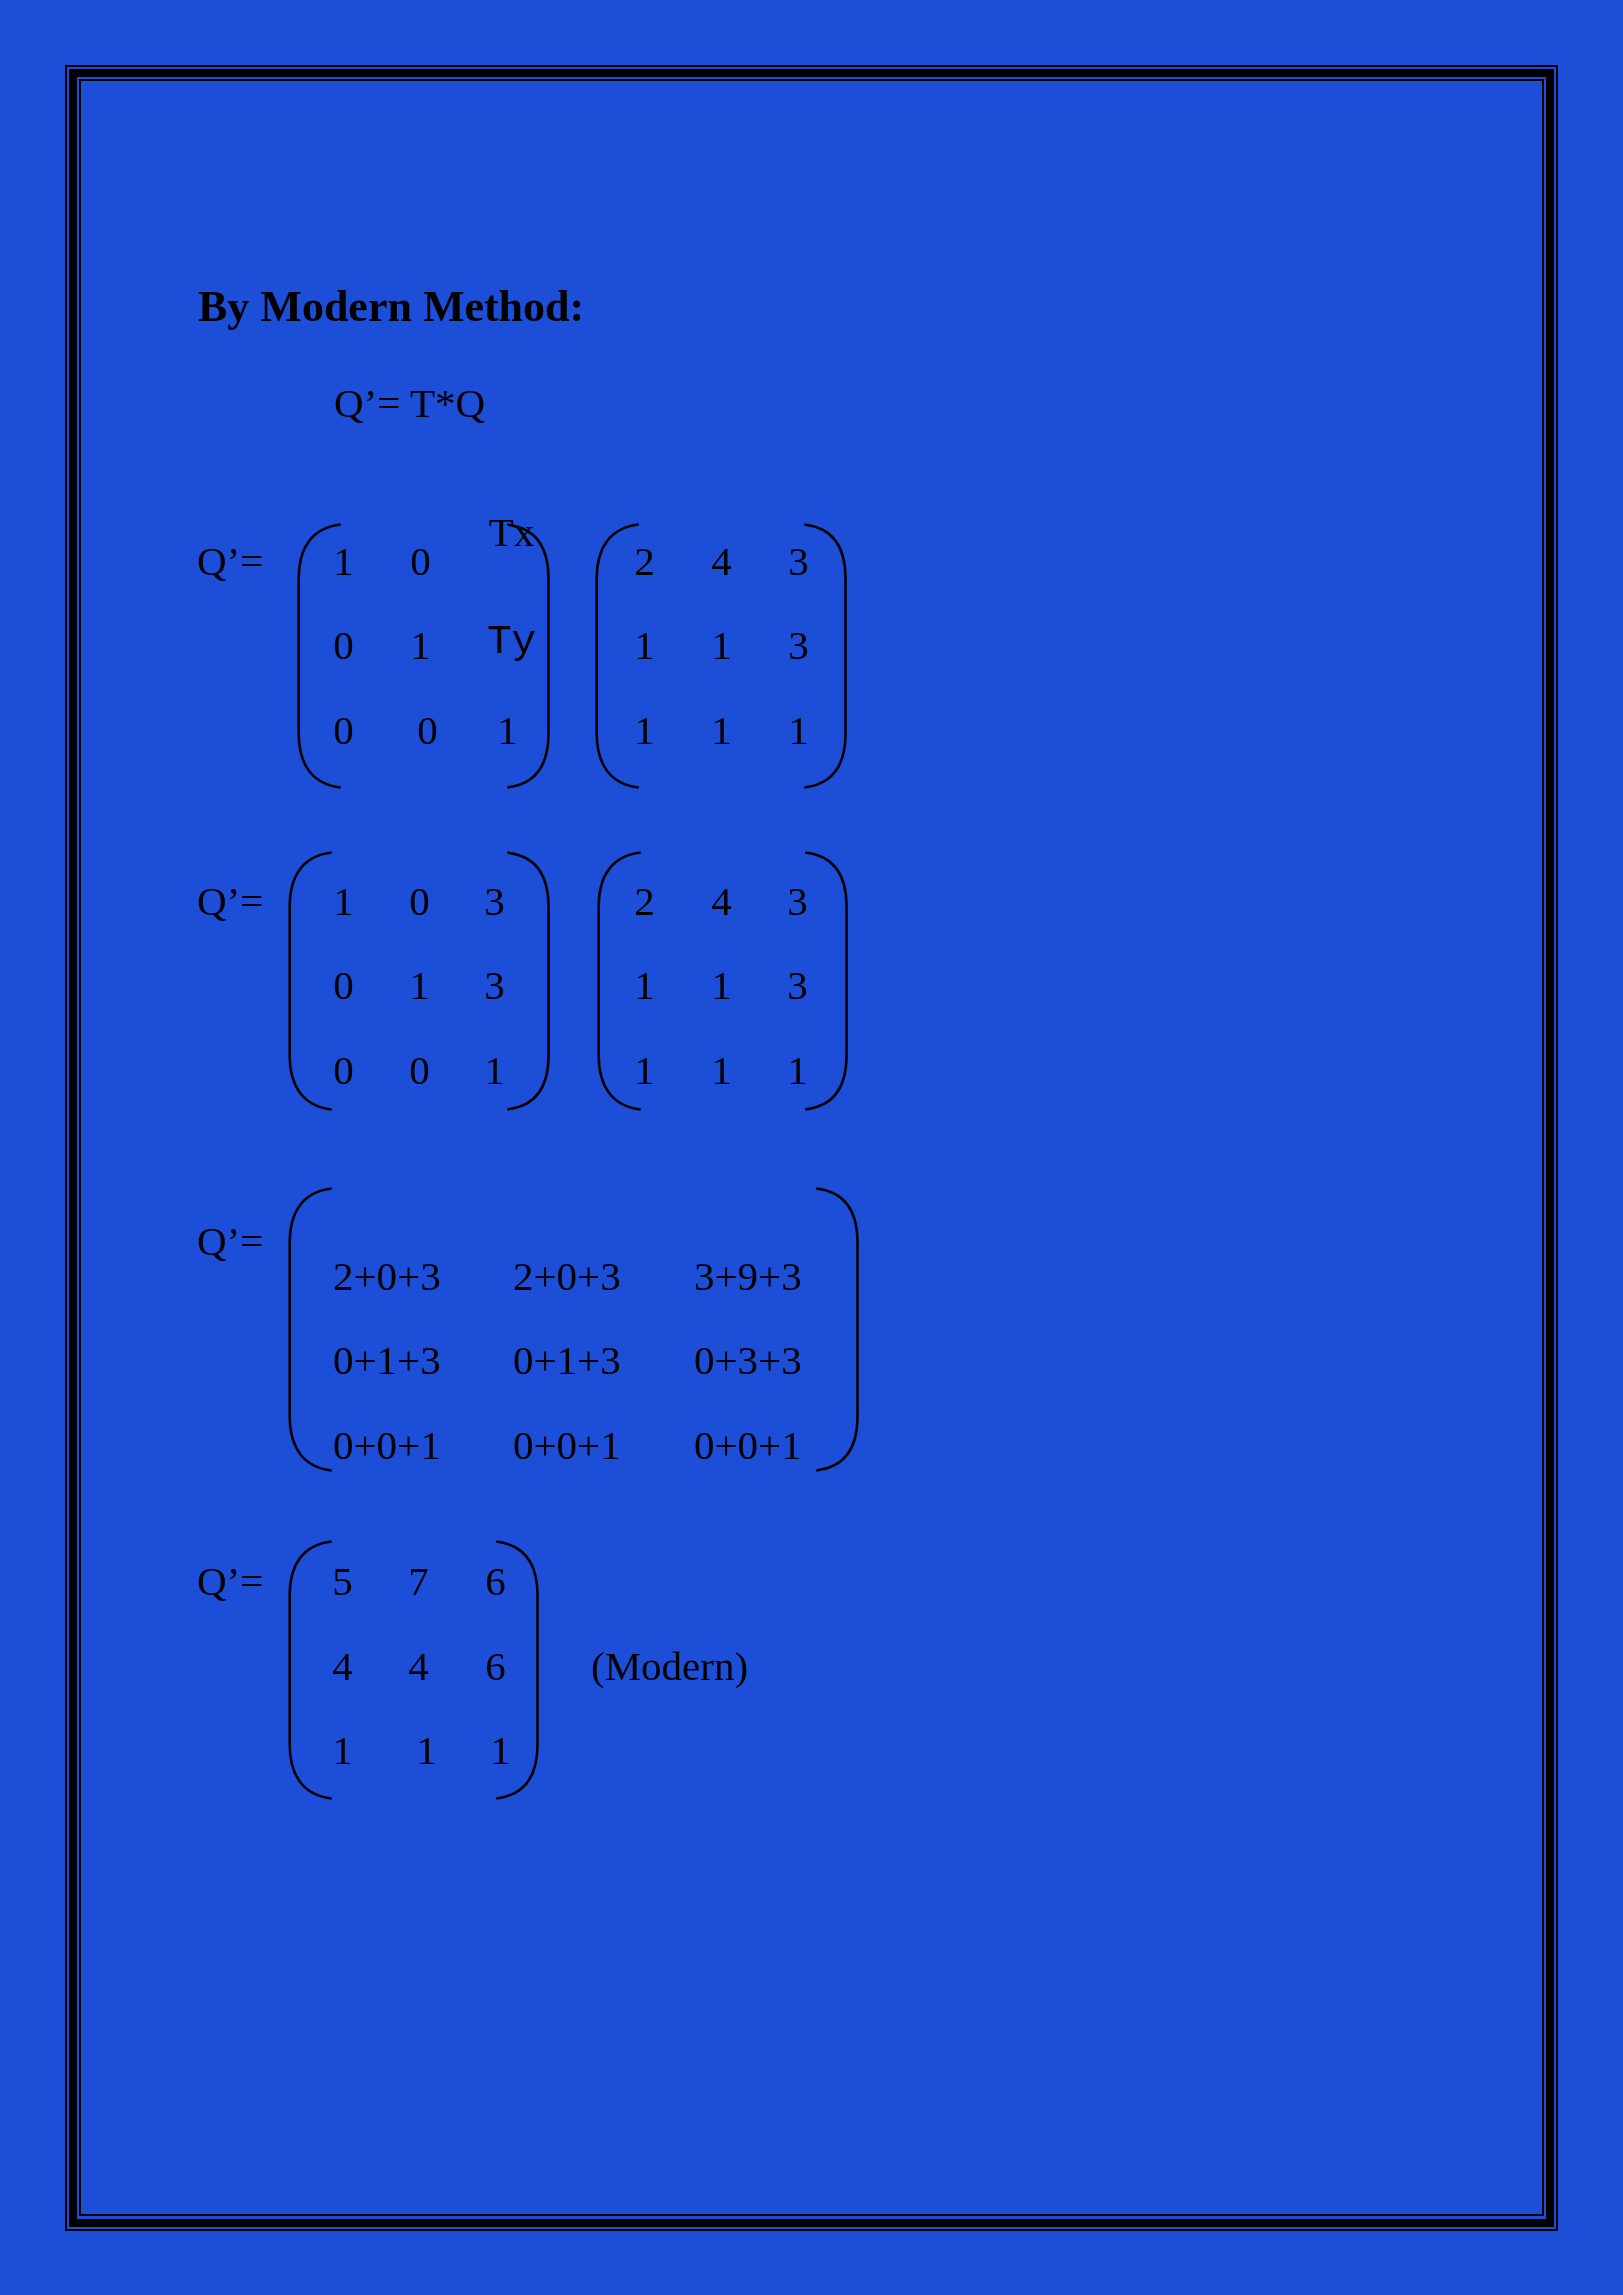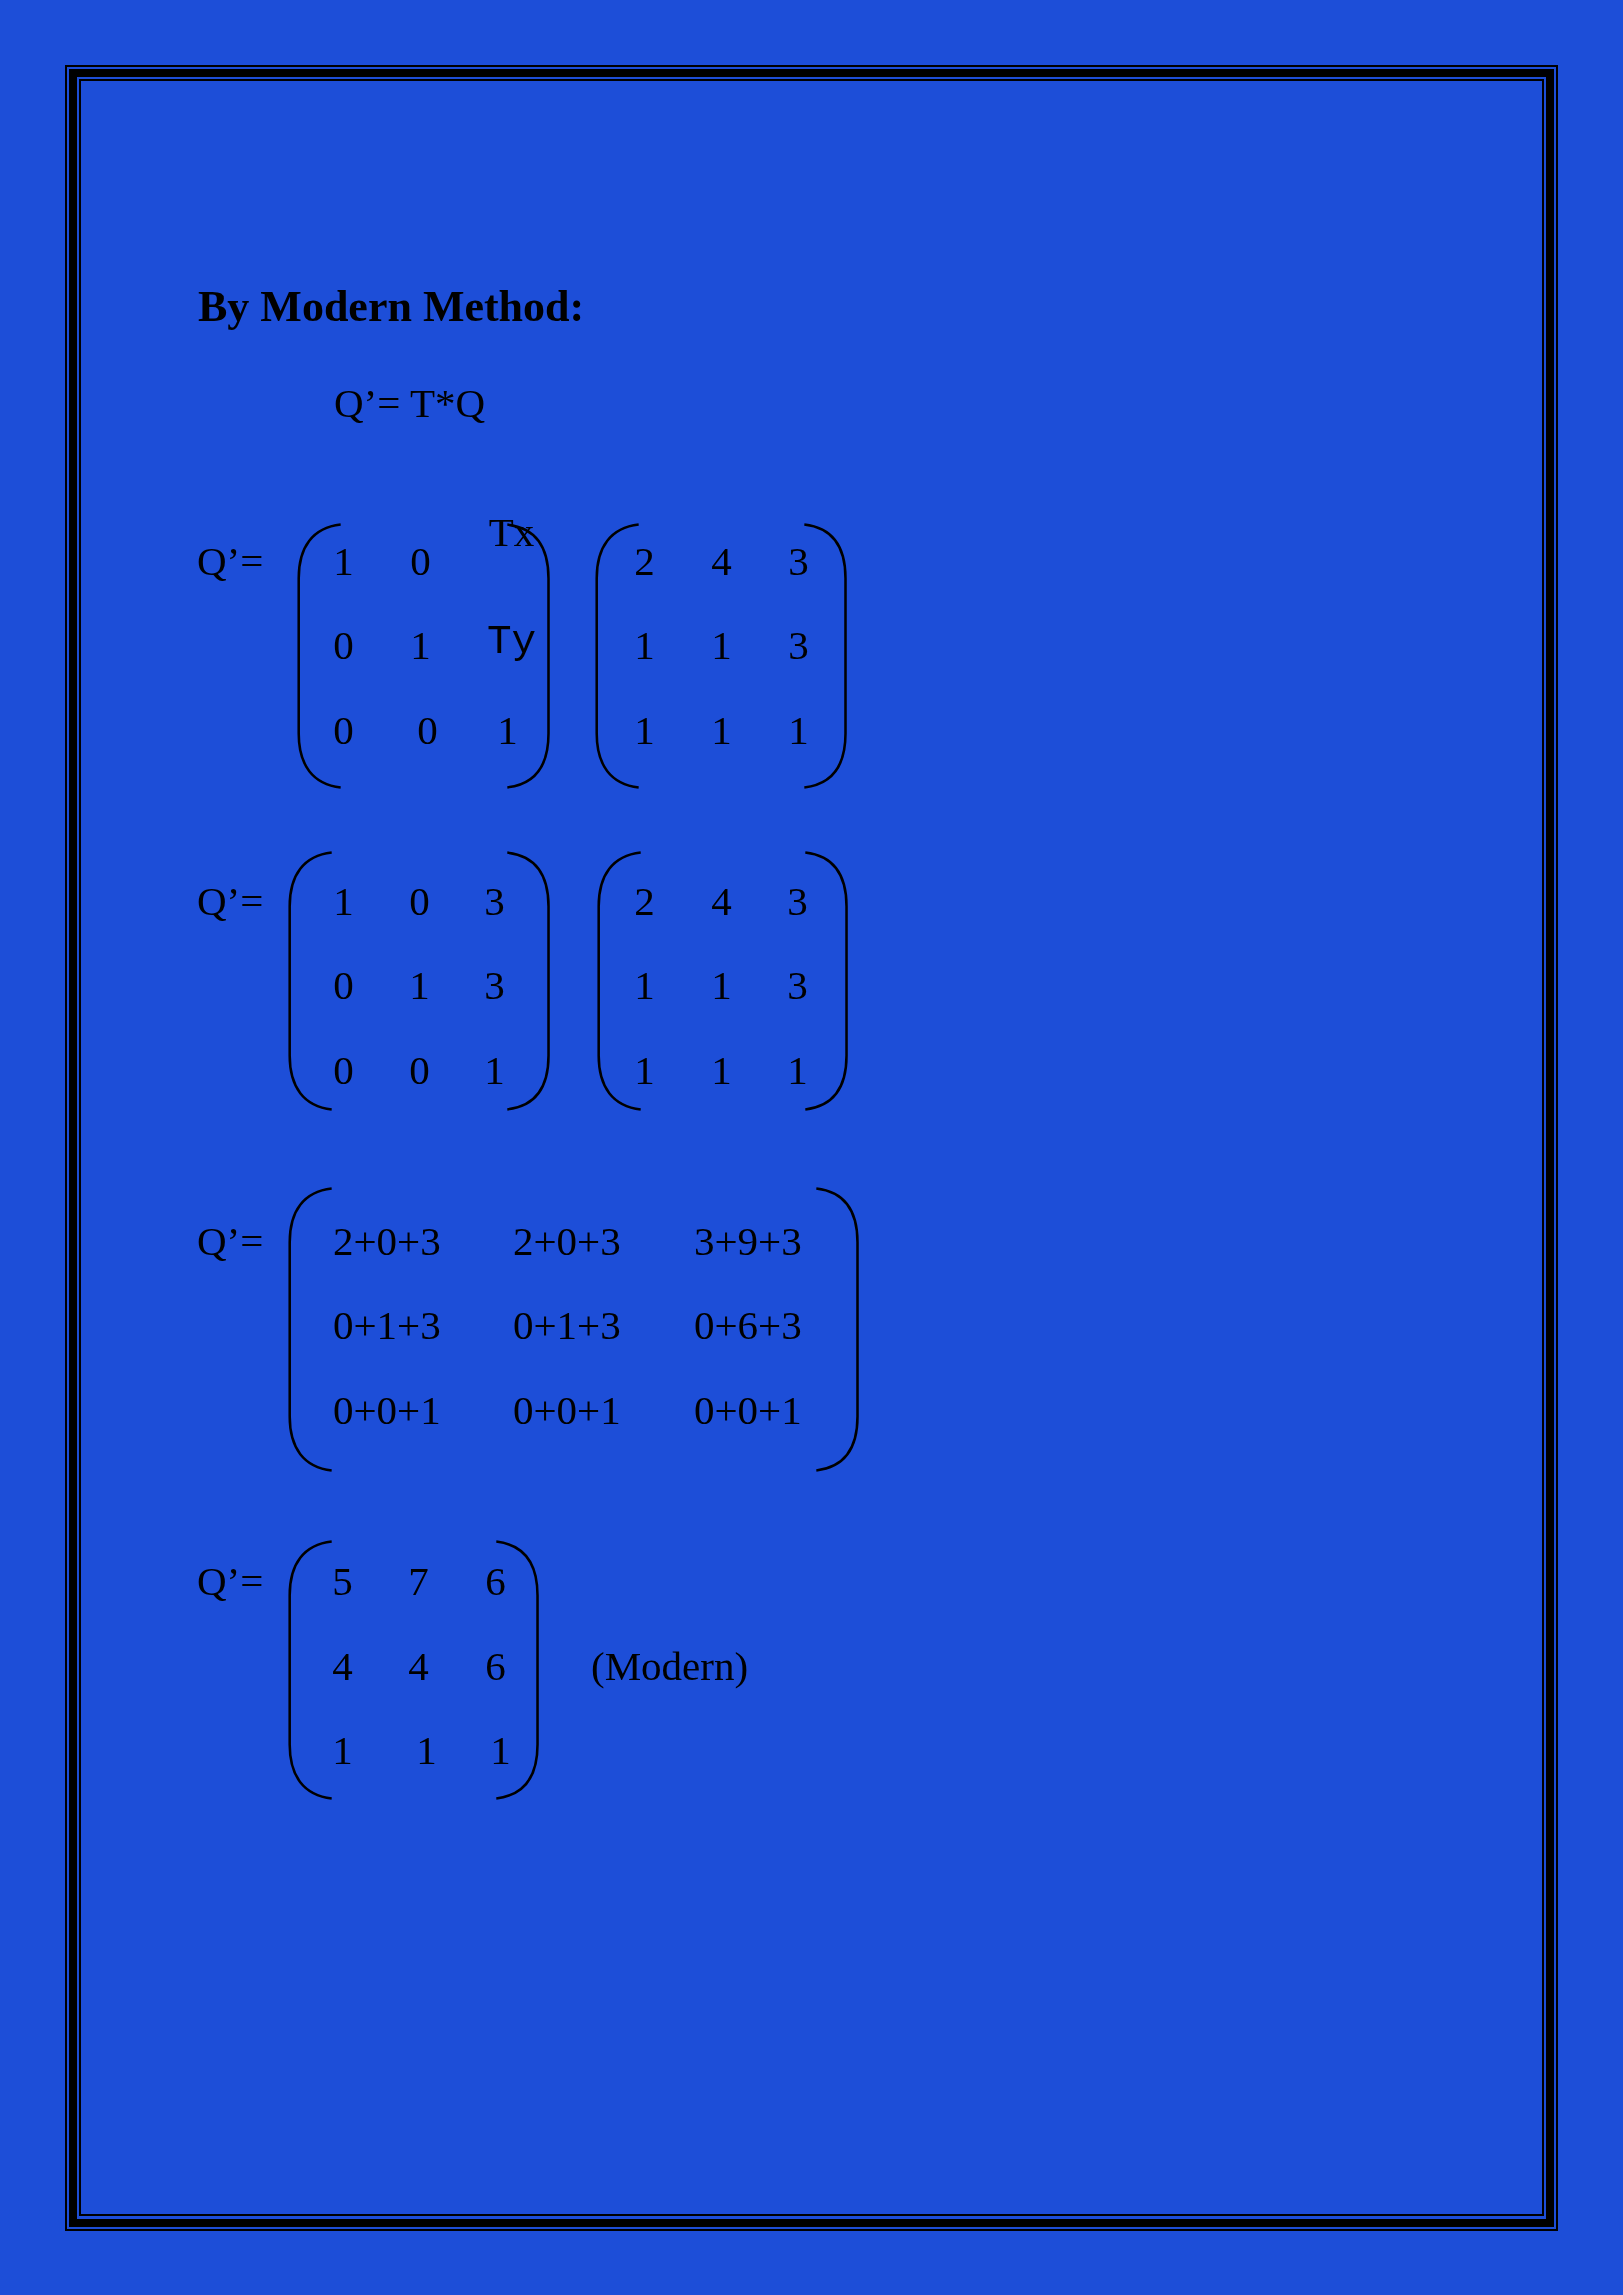--- a/index.html
+++ b/index.html
@@ -4,21 +4,21 @@
 <style>
   html, body { margin: 0; padding: 0; background: #ffffff; }
   body { width: 1623px; height: 2295px; position: relative; overflow: hidden; }
   .page { position: absolute; left: 0; top: 0; width: 1623px; height: 2295px; background: #1d4ed8; }
   .frame-outer { position: absolute; left: 65px; top: 65px; width: 1493px; height: 2166px; box-sizing: border-box; border: 2.4px solid #000; }
   .frame-thick { position: absolute; left: 69px; top: 69px; width: 1485px; height: 2158px; box-sizing: border-box; border: 8.7px solid #000; }
   .frame-inner { position: absolute; left: 79px; top: 79px; width: 1465px; height: 2137px; box-sizing: border-box; border: 2.4px solid #000; }
   .t { position: absolute; font-family: "Liberation Serif", "DejaVu Serif", serif; font-size: 41px; line-height: 1; color: #000; white-space: nowrap; }
   .heading { font-weight: bold; font-size: 44px; }
   .cell { text-align: center; width: 95px; }
-  .cell-wide { text-align: left; }
+  .cell-wide { text-align: left; margin-top: 35px; }
   svg.br { position: absolute; overflow: visible; }
   svg.br path { fill: none; stroke: #000; stroke-width: 3.2; stroke-linecap: butt; }
 </style>
 </head>
 <body>
 
 <div class="page">
 
   <div class="frame-outer"></div>
   <div class="frame-thick"></div>
@@ -112,21 +112,21 @@
 
     <div>
       <svg class="br" style="left:284px; top:1187px;" width="51" height="285" viewBox="0 0 64 360">
         <path d="M60 2 C 25 6, 7 30, 7 70 L 7 290 C 7 330, 25 354, 60 358"></path>
       </svg>
       <span class="t cell-wide" style="left:333px; top:1221px;">2+0+3</span>
       <span class="t cell-wide" style="left:513px; top:1221px;">2+0+3</span>
       <span class="t cell-wide" style="left:694px; top:1221px;">3+9+3</span>
       <span class="t cell-wide" style="left:333px; top:1305px;">0+1+3</span>
       <span class="t cell-wide" style="left:513px; top:1305px;">0+1+3</span>
-      <span class="t cell-wide" style="left:694px; top:1305px;">0+6+3</span>
+      <span class="t cell-wide" style="left:694px; top:1305px;">0+3+3</span>
       <span class="t cell-wide" style="left:333px; top:1390px;">0+0+1</span>
       <span class="t cell-wide" style="left:513px; top:1390px;">0+0+1</span>
       <span class="t cell-wide" style="left:694px; top:1390px;">0+0+1</span>
       <svg class="br" style="left:813px; top:1187px;" width="51" height="285" viewBox="0 0 64 360">
         <path d="M4 2 C 39 6, 56 30, 56 70 L 56 290 C 56 330, 39 354, 4 358"></path>
       </svg>
     </div>
   </div>
 
   <div>

